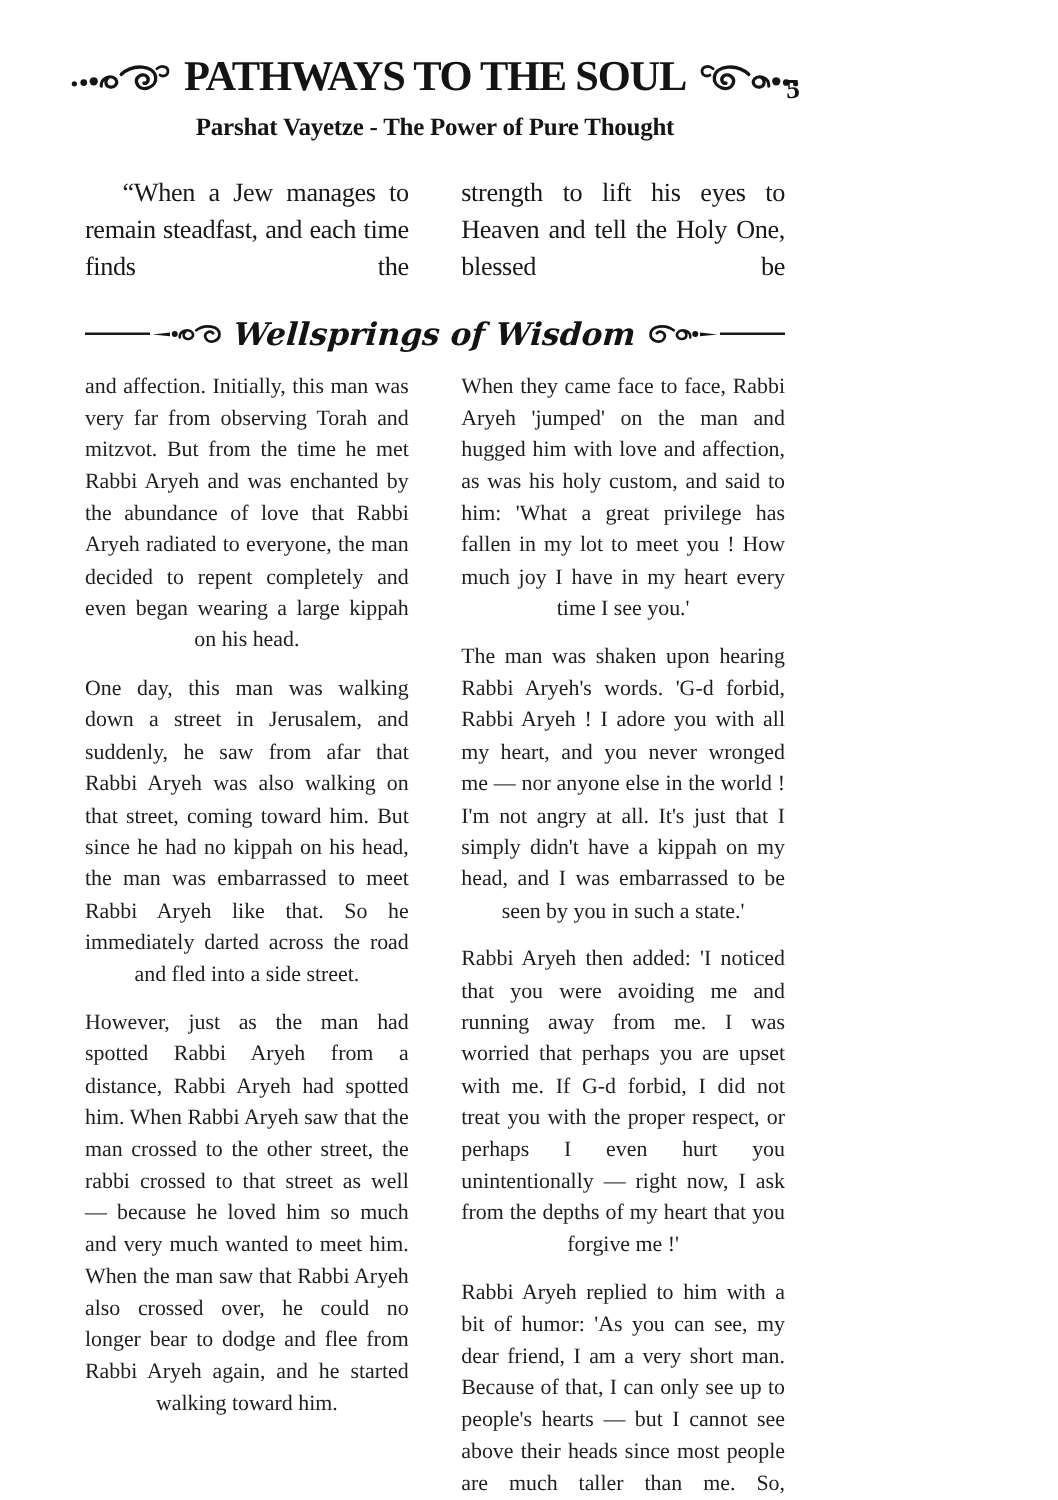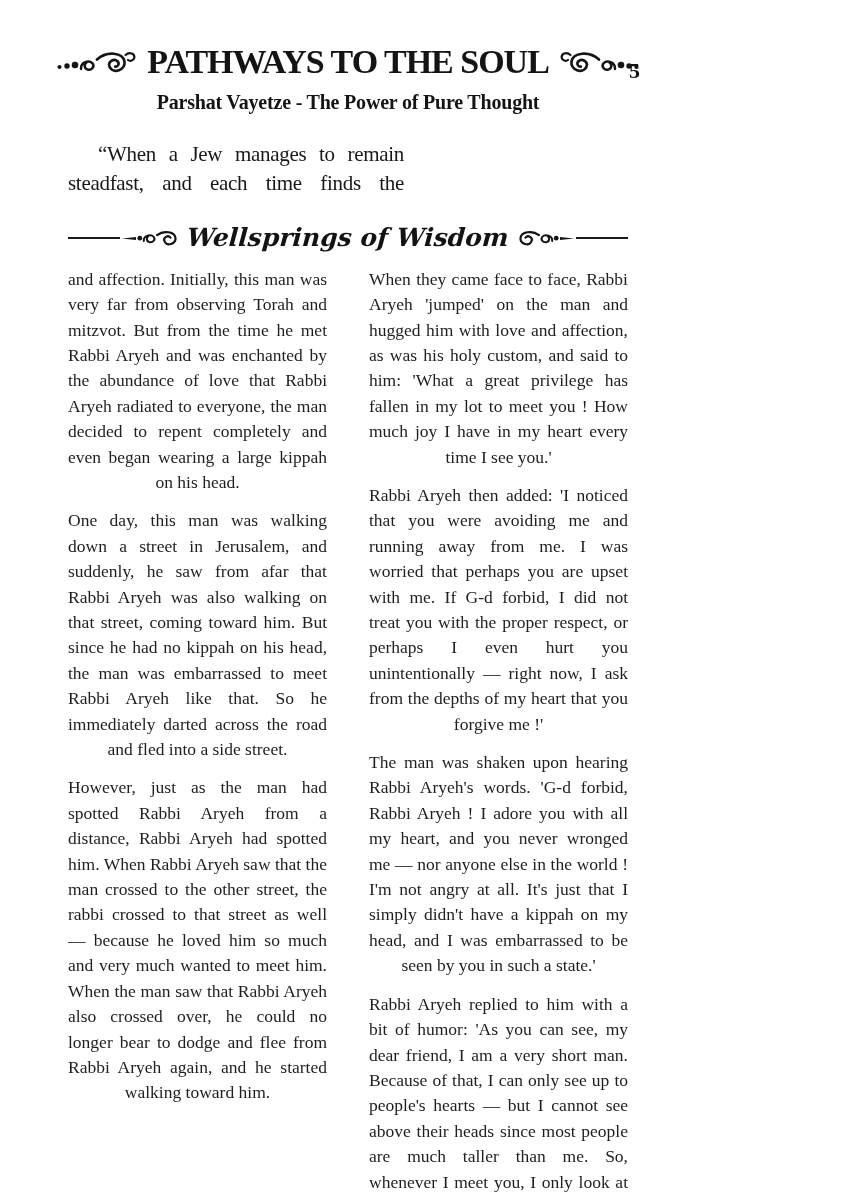--- a/index.html
+++ b/index.html
@@ -92,20 +92,21 @@
           <path class="orn-stroke" stroke-width="2.2" d="M70.5 8 C74.5 4.5 80 6.5 79.3 10.8 C78.9 13.6 75 14.6 73 13"></path>
         </svg>
       </span>
     </div>
     <div class="page-number">5</div>
     <h2 class="doc-subtitle">Parshat Vayetze - The Power of Pure Thought</h2>
   </header>
 
   <section class="intro">
     <p class="indent">“When a Jew manages to remain steadfast, and each time finds the</p>
+    <p>strength to lift his eyes to Heaven and tell the Holy One, blessed be</p>
   </section>
 
   <div class="divider">
     <span class="rule"></span>
     <span class="orn">
       <svg width="58" height="18" viewBox="0 0 58 18">
         <polygon fill="#151515" points="0,9.6 14,7.9 14,10.9"></polygon>
         <circle fill="#151515" cx="17.8" cy="9.2" r="2.4"></circle>
         <path class="orn-stroke" stroke-width="2" d="M21.8 12 C21.3 6.5 29 4.5 31.8 8 C33.8 10.8 30.8 14 27.2 13 C24 12 24.2 8 27.2 6.6"></path>
         <path class="orn-stroke" stroke-width="2.2" d="M35 6.2 C42 0.8 53 2.8 53.5 9 C54 15 45 17.8 42.5 12.4 C40.8 8.5 46 5.6 48.5 8.6"></path>
@@ -124,19 +125,19 @@
   </div>
 
   <section class="story">
     <div class="story-col">
       <p>and affection. Initially, this man was very far from observing Torah and mitzvot. But from the time he met Rabbi Aryeh and was enchanted by the abundance of love that Rabbi Aryeh radiated to everyone, the man decided to repent completely and even began wearing a large kippah on his head.</p>
       <p>One day, this man was walking down a street in Jerusalem, and suddenly, he saw from afar that Rabbi Aryeh was also walking on that street, coming toward him. But since he had no kippah on his head, the man was embarrassed to meet Rabbi Aryeh like that. So he immediately darted across the road and fled into a side street.</p>
       <p>However, just as the man had spotted Rabbi Aryeh from a distance, Rabbi Aryeh had spotted him. When Rabbi Aryeh saw that the man crossed to the other street, the rabbi crossed to that street as well — because he loved him so much and very much wanted to meet him. When the man saw that Rabbi Aryeh also crossed over, he could no longer bear to dodge and flee from Rabbi Aryeh again, and he started walking toward him.</p>
     </div>
     <div class="story-col">
       <p>When they came face to face, Rabbi Aryeh 'jumped' on the man and hugged him with love and affection, as was his holy custom, and said to him: 'What a great privilege has fallen in my lot to meet you ! How much joy I have in my heart every time I see you.'</p>
+      <p>The man was shaken upon hearing Rabbi Aryeh's words. 'G-d forbid, Rabbi Aryeh ! I adore you with all my heart, and you never wronged me — nor anyone else in the world ! I'm not angry at all. It's just that I simply didn't have a kippah on my head, and I was embarrassed to be seen by you in such a state.'</p>
       <p>Rabbi Aryeh then added: 'I noticed that you were avoiding me and running away from me. I was worried that perhaps you are upset with me. If G-d forbid, I did not treat you with the proper respect, or perhaps I even hurt you unintentionally — right now, I ask from the depths of my heart that you forgive me !'</p>
-      <p>The man was shaken upon hearing Rabbi Aryeh's words. 'G-d forbid, Rabbi Aryeh ! I adore you with all my heart, and you never wronged me — nor anyone else in the world ! I'm not angry at all. It's just that I simply didn't have a kippah on my head, and I was embarrassed to be seen by you in such a state.'</p>
       <p><span>Rabbi Aryeh replied to him with a bit of humor: 'As you can see, my dear friend, I am a very short man. Because of that, I can only see up to people's hearts — but I cannot see above their heads since most people are much taller than me. So, whenever I meet you, I only look at your heart — and I see that it is good and pure. As for your head, I don't look at it at all'</span> <span class="citation">(Imrei Noam, Metzora, Maamer II).</span></p>
     </div>
   </section>
 
 </div>
 
 </body></html>

